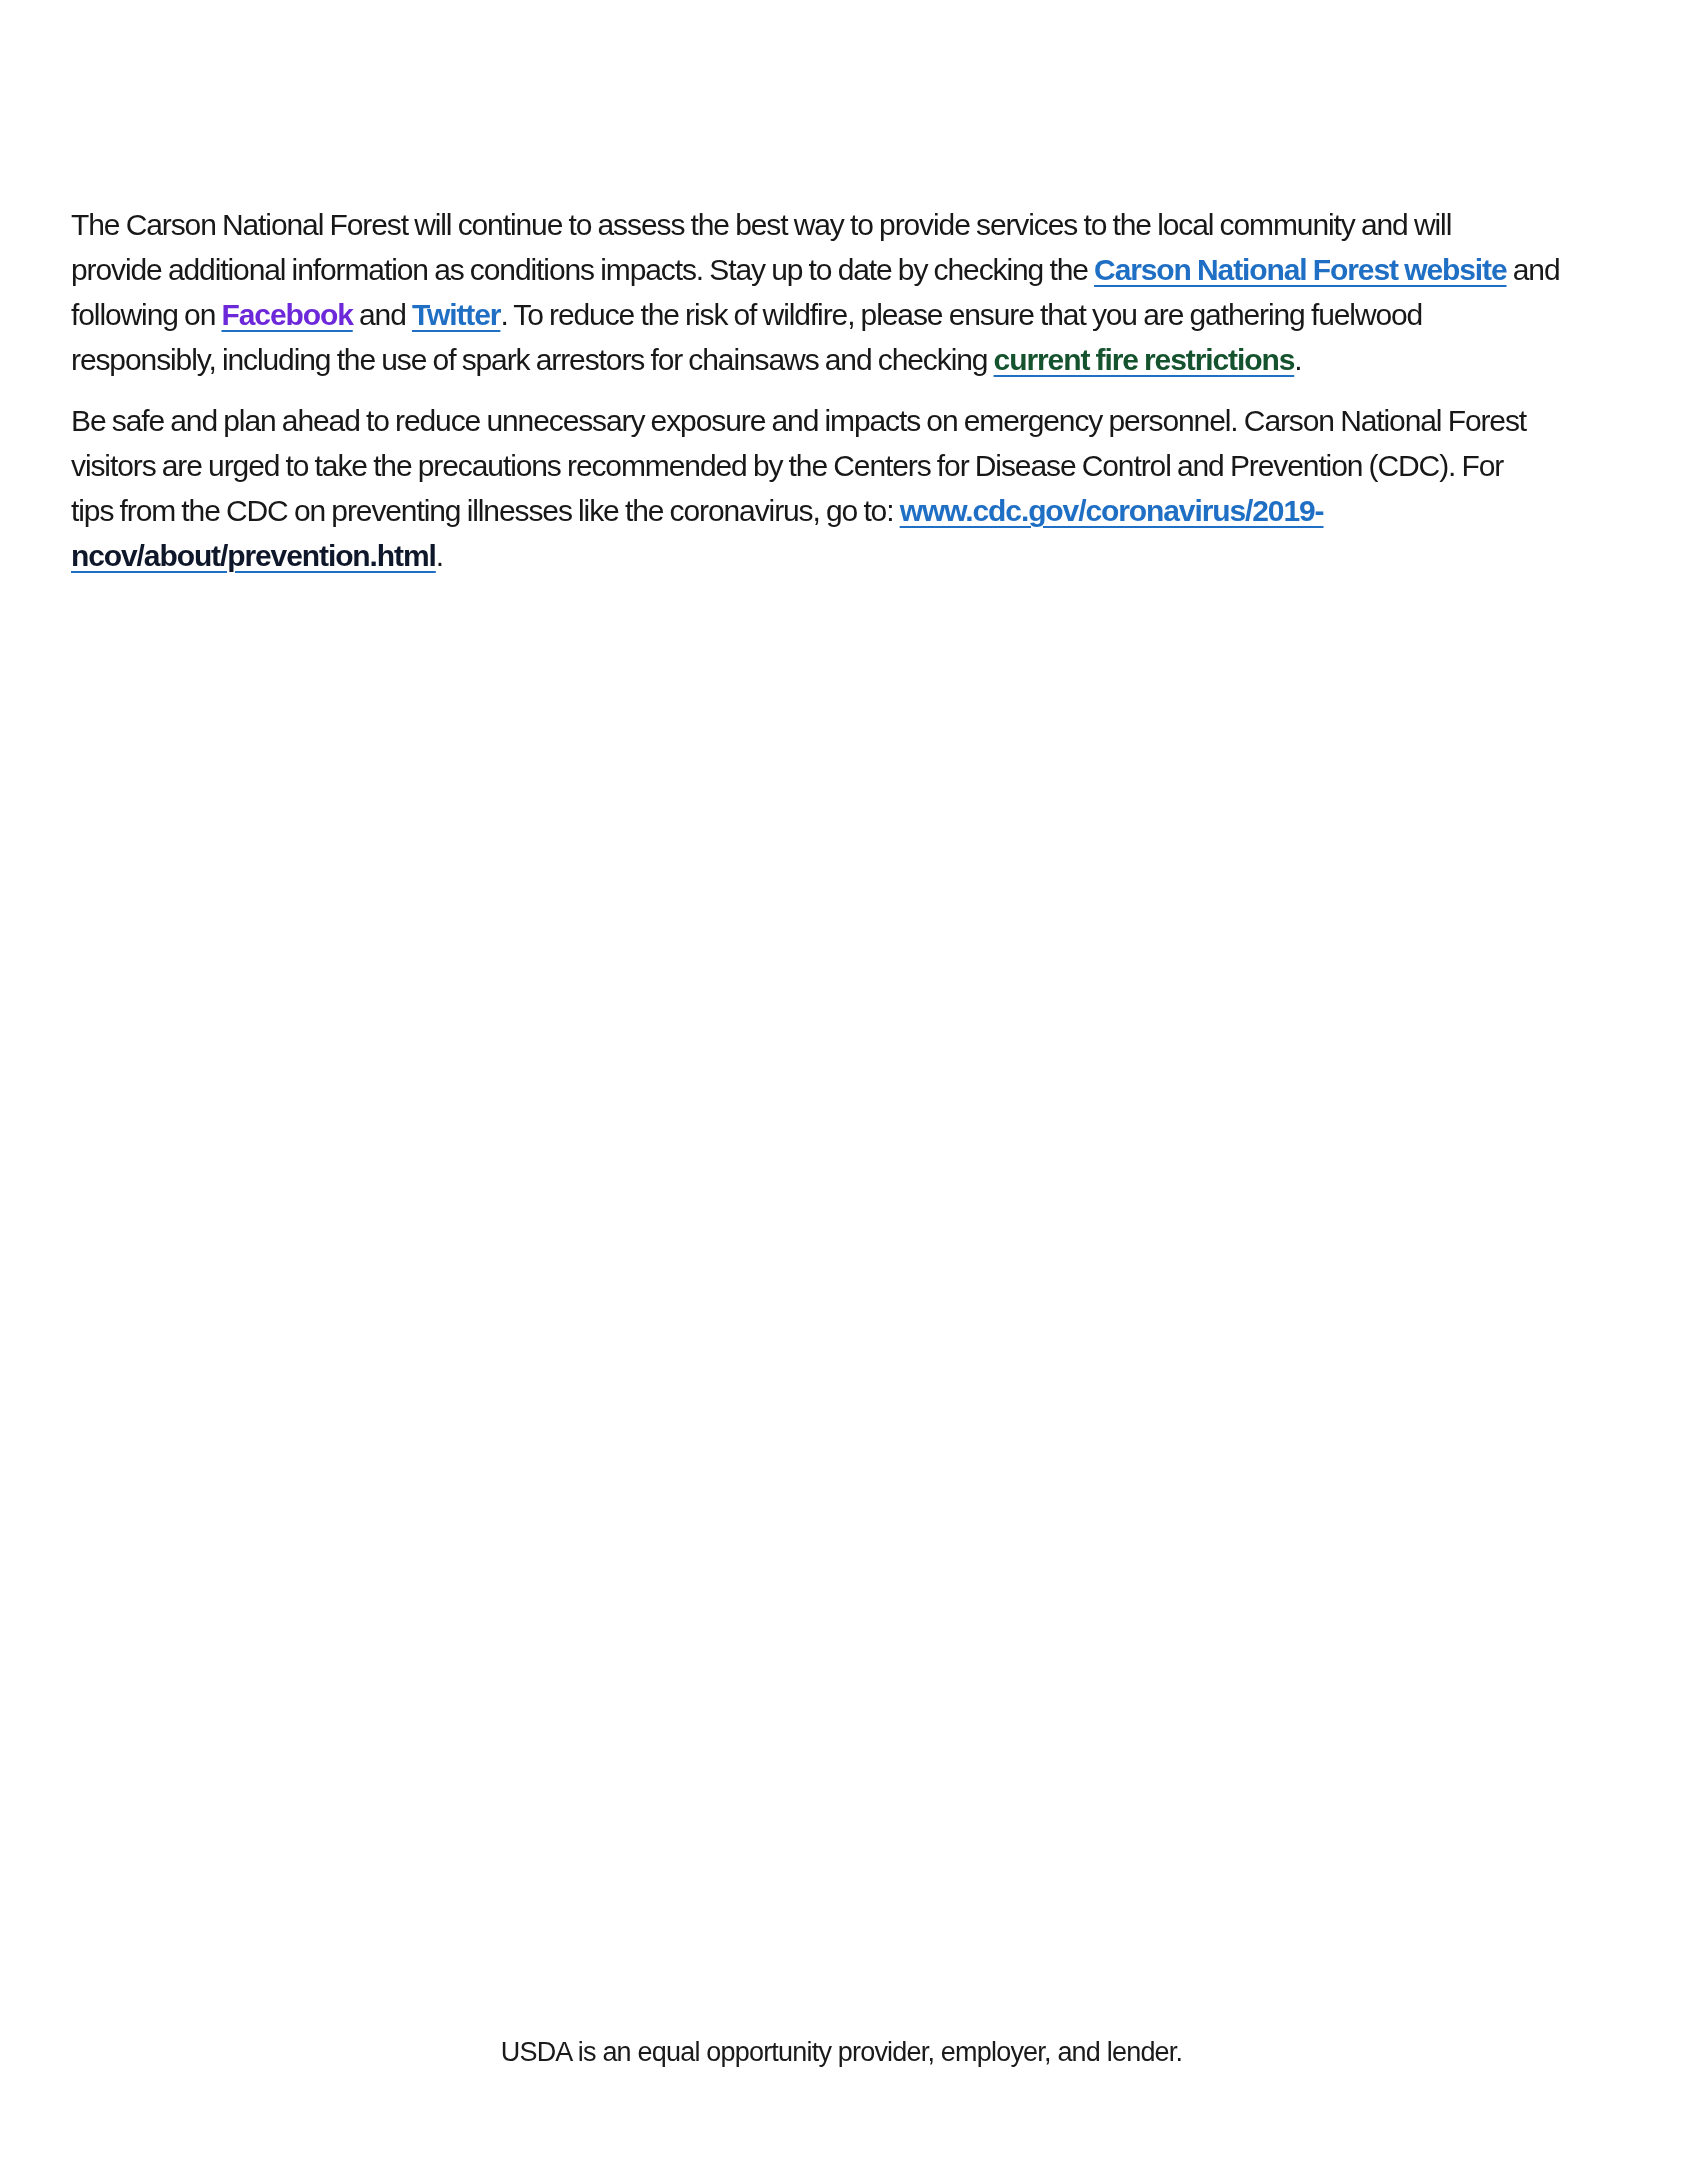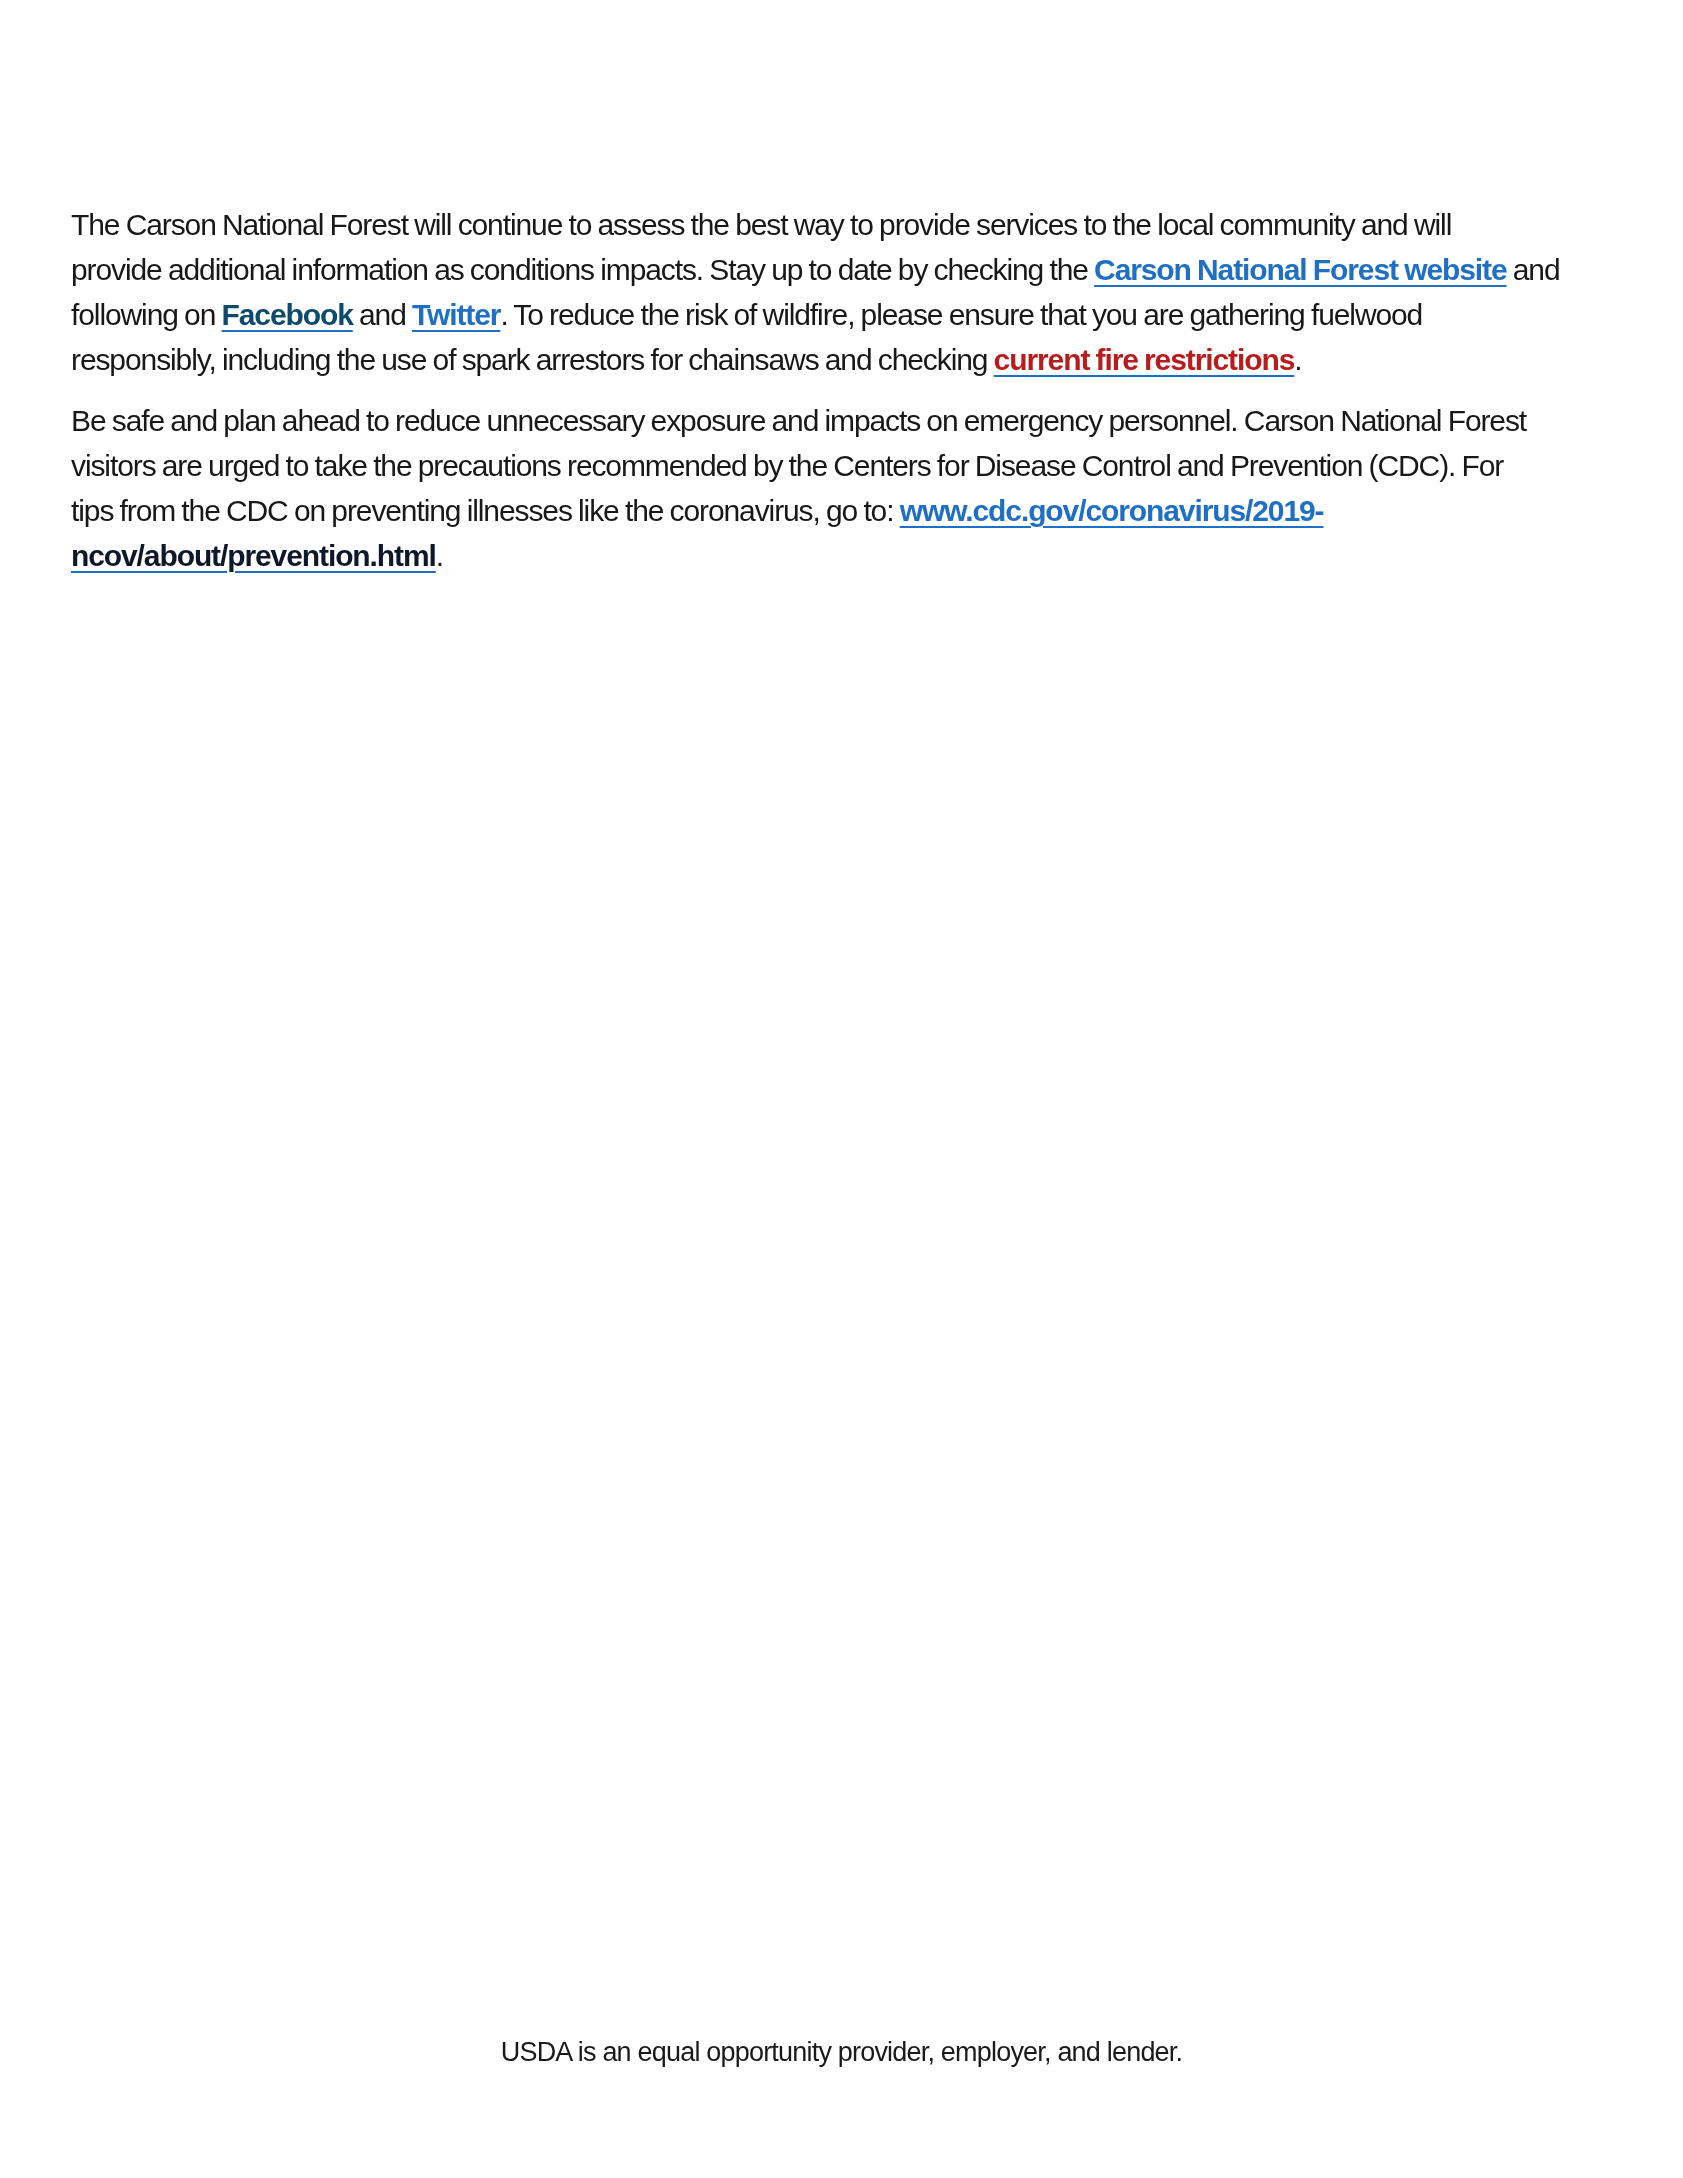--- a/index.html
+++ b/index.html
@@ -52,22 +52,22 @@
   }
 </style>
 </head>
 <body>
 
 <div class="page">
   <div class="doc-body">
       <p class="para" style="color: rgb(24, 24, 24);">
         <span class="line"><span>The Carson National Forest will continue to assess the best way to provide services to the local community and will</span></span>
         <span class="line"><span>provide additional information as conditions impacts. Stay up to date by checking the </span><a class="doc-link" style="color: rgb(31, 111, 196); text-decoration-color: rgb(31, 111, 196);">Carson National Forest website</a><span> and</span></span>
-        <span class="line"><span>following on </span><a class="doc-link" style="color: #0c4a6e; text-decoration-color: rgb(31, 111, 196);">Facebook</a><span> and </span><a class="doc-link" style="color: rgb(31, 111, 196); text-decoration-color: rgb(31, 111, 196);">Twitter</a><span>. To reduce the risk of wildfire, please ensure that you are gathering fuelwood</span></span>
-        <span class="line"><span>responsibly, including the use of spark arrestors for chainsaws and checking </span><a class="doc-link" style="color: #b91c1c; text-decoration-color: rgb(31, 111, 196);">current fire restrictions</a><span>.</span></span>
+        <span class="line"><span>following on </span><a class="doc-link" style="color: #6d28d9; text-decoration-color: rgb(31, 111, 196);">Facebook</a><span> and </span><a class="doc-link" style="color: rgb(31, 111, 196); text-decoration-color: rgb(31, 111, 196);">Twitter</a><span>. To reduce the risk of wildfire, please ensure that you are gathering fuelwood</span></span>
+        <span class="line"><span>responsibly, including the use of spark arrestors for chainsaws and checking </span><a class="doc-link" style="color: #14532d; text-decoration-color: rgb(31, 111, 196);">current fire restrictions</a><span>.</span></span>
       </p>
       <p class="para" style="color: rgb(24, 24, 24);">
         <span class="line"><span>Be safe and plan ahead to reduce unnecessary exposure and impacts on emergency personnel. Carson National Forest</span></span>
         <span class="line"><span>visitors are urged to take the precautions recommended by the Centers for Disease Control and Prevention (CDC). For</span></span>
         <span class="line"><span>tips from the CDC on preventing illnesses like the coronavirus, go to: </span><a class="doc-link" style="color: rgb(31, 111, 196); text-decoration-color: rgb(31, 111, 196);">www.cdc.gov/coronavirus/2019-</a></span>
         <span class="line"><a class="doc-link" style="color: #0f172a; text-decoration-color: rgb(31, 111, 196);">ncov/about/prevention.html</a><span>.</span></span>
       </p>
     </div>
   <div class="footer">USDA is an equal opportunity provider, employer, and lender.</div>
 </div>

